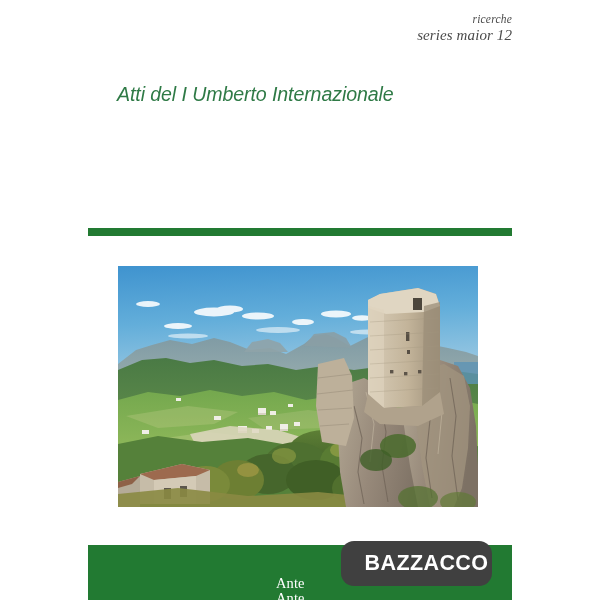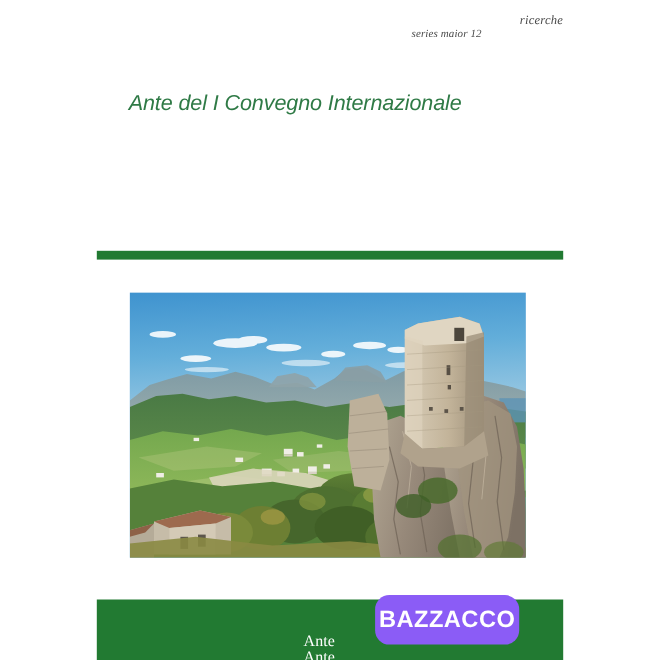--- a/index.html
+++ b/index.html
@@ -34,24 +34,23 @@
     font-style: italic;
     color: #4a4a4a;
     line-height: 1.22;
   }
   #series-name {
     font-size: 11.5px;
     letter-spacing: 0.2px;
     display: block;
   }
   #series-number {
-    font-size: 10px;
+    font-size: 15px;
     letter-spacing: 0.1px;
     display: block;
-    text-align: center;
   }
 
   
   #title-block {
     position: absolute;
     left: 117px;
     top: 82px;
     width: 400px;
   }
   .title-line {
@@ -138,25 +137,26 @@
     padding-bottom: 1px;
   }
 
   
   #bazzacco-logo {
     position: absolute;
     left: 341px;
     top: 541px;
     width: 131px;
     height: 45px;
-    background: #8b5cf6;
+    background: #404040;
     border-radius: 13px;
     display: flex;
     align-items: center;
     justify-content: center;
+    padding-left: 20px;
   }
   #bazzacco-text {
     font-family: "Liberation Sans", sans-serif;
     font-weight: bold;
     font-size: 21.5px;
     color: #ffffff;
     letter-spacing: 0.4px;
     white-space: nowrap;
   }
 </style>
@@ -164,21 +164,21 @@
 <body>
 
 <div id="cover">
 
   <div id="series-block">
     <span id="series-name">ricerche</span>
     <span id="series-number">series maior 12</span>
   </div>
 
   <div id="title-block">
-    <span class="title-line">Ante del I Convegno Internazionale</span>
+    <span class="title-line">Atti del I Umberto Internazionale</span>
   </div>
 
 
   <div id="rule-bar"></div>
 
   <div id="photo">
     <svg width="360" height="241" viewBox="0 0 360 241">
       <defs>
         <linearGradient id="skyGrad" x1="0" y1="0" x2="0.15" y2="1">
           <stop offset="0%" stop-color="#3f93cf"></stop>

